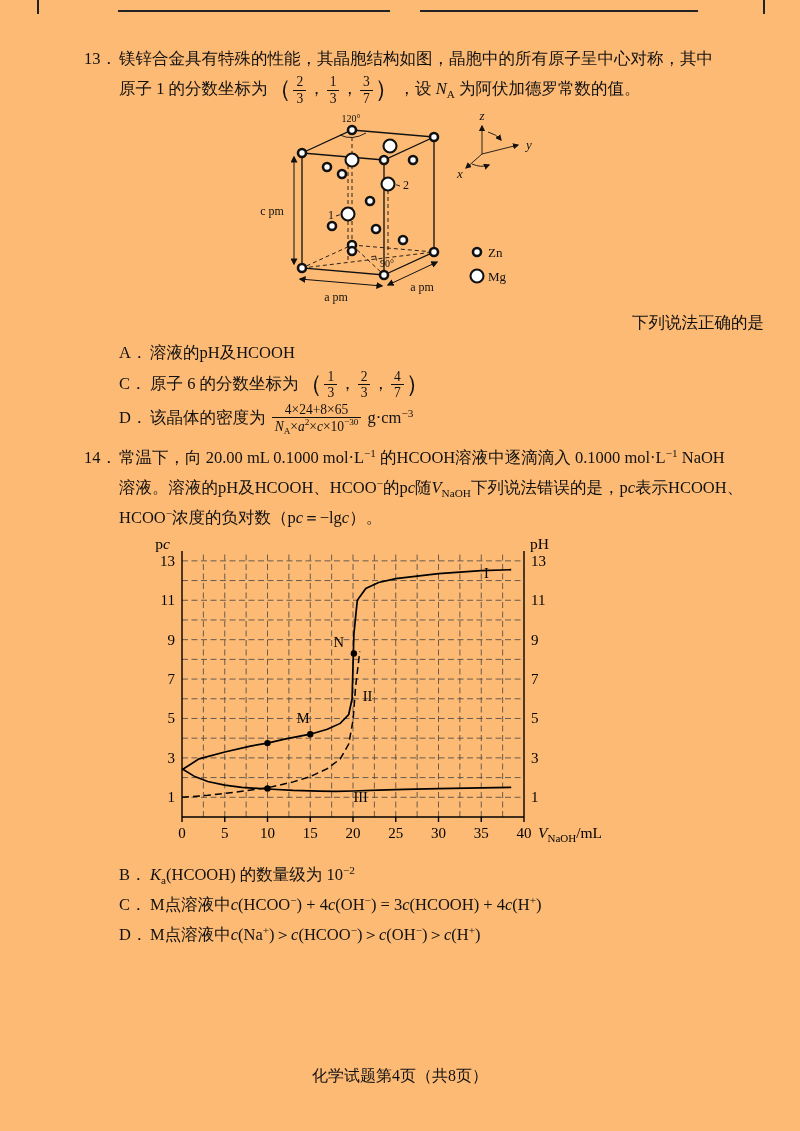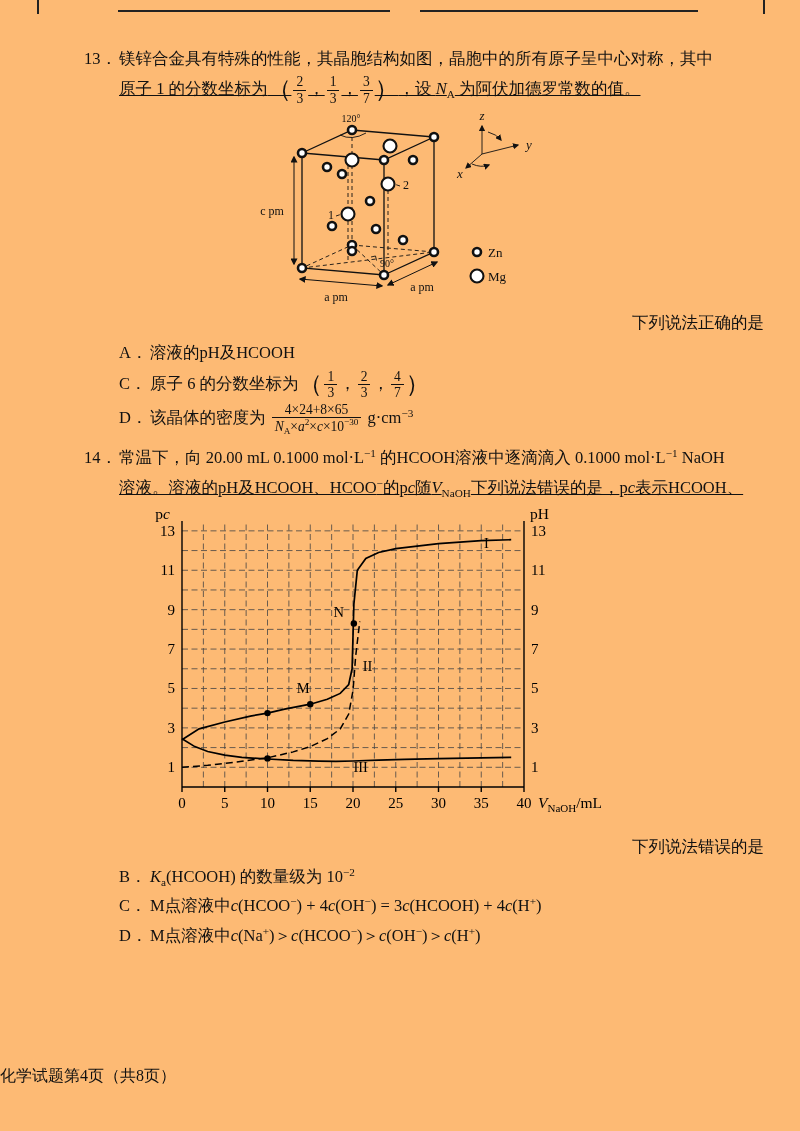--- a/index.html
+++ b/index.html
@@ -1,33 +1,33 @@
 <!DOCTYPE html>
 <html><head>
 <meta charset="utf-8">
 <style>
   html,body{margin:0;padding:0;background:#ddd;}
   .page{position:relative;width:800px;height:1131px;margin:0 auto;background:#fdba74;overflow:hidden;
         font-family:"Liberation Serif","DejaVu Serif",serif;color:#111;}
   .crop{position:absolute;background:#222;}
   .content{position:absolute;left:84px;top:44px;width:680px;font-size:16.5px;}
   .qrow{white-space:nowrap;line-height:1.82;}
-  .qcont{white-space:nowrap;line-height:1.82;padding-left:35px;text-decoration:underline;}
+  .qcont{white-space:nowrap;line-height:1.82;padding-left:35px;}
   .qnum{display:inline-block;width:35px;}
   .stem{padding-left:35px;line-height:1.8;margin-top:2px;text-align:right;}
   .optrow{white-space:nowrap;line-height:1.75;margin:1px 0;padding-left:35px;}
   .optmark{display:inline-block;width:31px;}
   .sup{vertical-align:super;font-size:0.68em;line-height:1;}
   .sub{vertical-align:sub;font-size:0.68em;line-height:1;}
   .i{font-style:italic;}
   .bigp{font-size:1.45em;vertical-align:-0.12em;line-height:1;}
   .frac{display:inline-block;vertical-align:middle;text-align:center;font-size:0.82em;line-height:1.15;margin:0 2px;}
   .fnum{display:block;border-bottom:1px solid #111;padding:0 3px;}
   .fden{display:block;padding:0 3px;}
-  .footer{position:absolute;left:0;right:0;top:1066px;text-align:left;font-size:16px;}
+  .footer{position:absolute;left:0;right:0;top:1066px;text-align:center;font-size:16px;}
 
   
   .fig13{display:block;margin:4px 0 2px 146px;}
   .fig13 .solid{fill:none;stroke:#111;stroke-width:1.3;}
   .fig13 .dash{fill:none;stroke:#111;stroke-width:0.9;stroke-dasharray:4 3;}
   .fig13 .thin{fill:none;stroke:#111;stroke-width:0.9;}
   .fig13 .dim{fill:none;stroke:#111;stroke-width:1;}
   .fig13 .zn{fill:#fff;stroke:#111;stroke-width:2.6;}
   .fig13 .mg{fill:#fff;stroke:#111;stroke-width:2.1;}
   .fig13 text{font-size:12px;fill:#111;}
@@ -158,20 +158,21 @@
       <div class="optrow">
         <span class="optmark">D．</span><span><span>该晶体的密度为 </span><span class="frac"><span class="fnum"><span>4×24+8×65</span></span><span class="fden"><span class="i">N</span><span class="sub">A</span><span>×</span><span class="i">a</span><span class="sup">2</span><span>×</span><span class="i">c</span><span>×10</span><span class="sup">−30</span></span></span><span> g·cm</span><span class="sup">−3</span></span>
       </div>
     </div>
 
     <div style="margin-top:6px;">
       <div class="qrow">
         <span class="qnum">14．</span><span><span>常温下，向 20.00 mL 0.1000 mol·L</span><span class="sup">−1</span><span> 的HCOOH溶液中逐滴滴入 0.1000 mol·L</span><span class="sup">−1</span><span> NaOH</span></span>
       </div>
       <div class="qcont"><span>溶液。溶液的pH及HCOOH、HCOO</span><span class="sup">−</span><span>的</span><span>p</span><span class="i">c</span><span>随</span><span class="i">V</span><span class="sub">NaOH</span><span>下列说法错误的是，</span><span>p</span><span class="i">c</span><span>表示HCOOH、</span></div>
+      <div class="qcont"><span>HCOO</span><span class="sup">−</span><span>浓度的负对数（</span><span>p</span><span class="i">c</span><span>＝−lg</span><span class="i">c</span><span>）。</span></div>
 
       <div class="fig14wrap">
         <svg class="fig14" width="520" height="318" viewBox="0 0 520 318">
             <line x1="70" y1="260.2962962962963" x2="412" y2="260.2962962962963" class="cgrid"></line>
             <line x1="70" y1="240.5925925925926" x2="412" y2="240.5925925925926" class="cgrid"></line>
             <line x1="70" y1="220.88888888888889" x2="412" y2="220.88888888888889" class="cgrid"></line>
             <line x1="70" y1="201.1851851851852" x2="412" y2="201.1851851851852" class="cgrid"></line>
             <line x1="70" y1="181.48148148148147" x2="412" y2="181.48148148148147" class="cgrid"></line>
             <line x1="70" y1="161.77777777777777" x2="412" y2="161.77777777777777" class="cgrid"></line>
             <line x1="70" y1="142.07407407407408" x2="412" y2="142.07407407407408" class="cgrid"></line>
@@ -242,21 +243,20 @@
             <circle cx="241.85500000000002" cy="116.45925925925926" r="3.2" class="cpoint"></circle>
             <text x="226.85500000000002" y="110.45925925925926" text-anchor="middle" class="clabel">N</text>
             <circle cx="155.5" cy="206.11111111111111" r="3.2" class="cpoint"></circle>
             <circle cx="155.5" cy="251.42962962962963" r="3.2" class="cpoint"></circle>
             <text x="58" y="12" text-anchor="end" class="ctitle"><tspan dy="0">p</tspan><tspan dy="0" font-style="italic">c</tspan></text>
             <text x="418" y="12" class="ctitle"><tspan dy="0">pH</tspan></text>
             <text x="426" y="301" class="ctitle"><tspan dy="0" font-style="italic">V</tspan><tspan dy="4" font-size="11">NaOH</tspan><tspan dy="-4">/mL</tspan></text>
           </svg>
       </div>
 
-      <div class="stem">下列说法错误的是</div>
       <div class="optrow">
         <span class="optmark">B．</span><span><span class="i">K</span><span class="sub">a</span><span>(HCOOH) 的数量级为 10</span><span class="sup">−2</span></span>
       </div>
       <div class="optrow">
         <span class="optmark">C．</span><span><span>M点溶液中</span><span class="i">c</span><span>(HCOO</span><span class="sup">−</span><span>) + 4</span><span class="i">c</span><span>(OH</span><span class="sup">−</span><span>) = 3</span><span class="i">c</span><span>(HCOOH) + 4</span><span class="i">c</span><span>(H</span><span class="sup">+</span><span>)</span></span>
       </div>
       <div class="optrow">
         <span class="optmark">D．</span><span><span>M点溶液中</span><span class="i">c</span><span>(Na</span><span class="sup">+</span><span>)＞</span><span class="i">c</span><span>(HCOO</span><span class="sup">−</span><span>)＞</span><span class="i">c</span><span>(OH</span><span class="sup">−</span><span>)＞</span><span class="i">c</span><span>(H</span><span class="sup">+</span><span>)</span></span>
       </div>
     </div>

